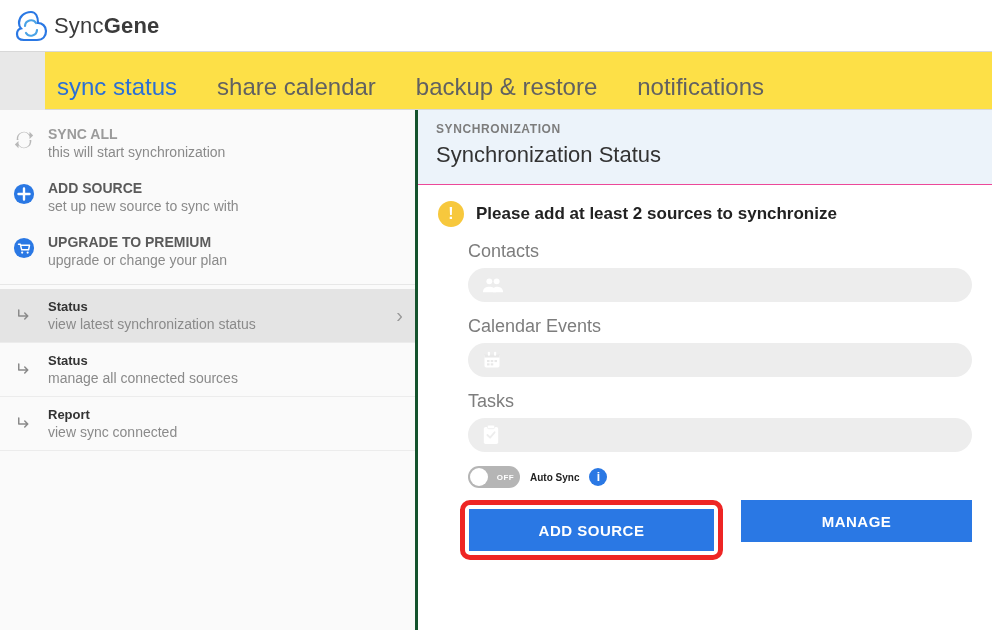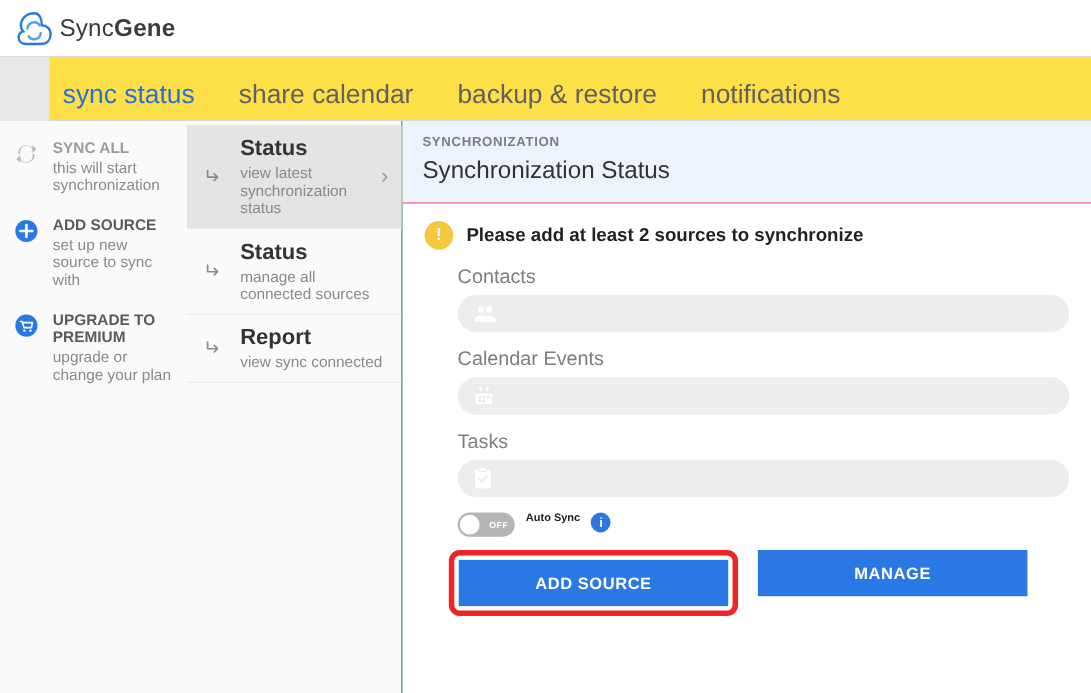--- a/index.html
+++ b/index.html
@@ -44,25 +44,25 @@
   .tab.active {
     color: #2a6fd6;
   }
   
   .body {
     display: flex;
     height: calc(100% - 52px - 58px);
   }
   
   .sidebar {
-    width: 366px;
+    width: 418px;
     background: #fafafa;
-    border-right: 1px solid #14532d;
-    display: flex;
-    flex-direction: row;
+    border-right: 3px solid #14532d;
+    display: flex;
+    flex-direction: column;
   }
   .action-list { padding: 6px 0; }
   .action-item {
     display: flex;
     align-items: flex-start;
     gap: 12px;
     padding: 10px 12px;
     cursor: pointer;
   }
   .action-icon {
@@ -96,21 +96,21 @@
   }
   .nav-item.active {
     background: #e4e4e4;
   }
   .nav-arrow {
     flex-shrink: 0;
     width: 24px; height: 24px;
     display:flex; align-items:center; justify-content:center;
   }
   .nav-text { flex: 1; }
-  .nav-title { font-size: 20px; font-weight: 700; color: #333; }
+  .nav-title { font-size: 13px; font-weight: 700; color: #333; }
   .nav-desc { font-size: 14px; color: #8a8a8a; margin-top: 2px; }
   .chevron {
     color: #9a9a9a;
     font-size: 20px;
   }
   
   .content {
     flex: 1;
     background: #fff;
     display: flex;
@@ -159,20 +159,21 @@
     height: 34px;
     background: #ededed;
     border-radius: 17px;
     display: flex;
     align-items: center;
     padding: 0 14px;
   }
   .cat-bar svg { display:block; }
   .autosync-row {
     display: flex;
+    align-items: center;
     gap: 10px;
     padding-left: 30px;
     margin-top: 8px;
     margin-bottom: 12px;
   }
   .toggle {
     width: 52px; height: 22px;
     background: #b5b5b5;
     border-radius: 11px;
     position: relative;

